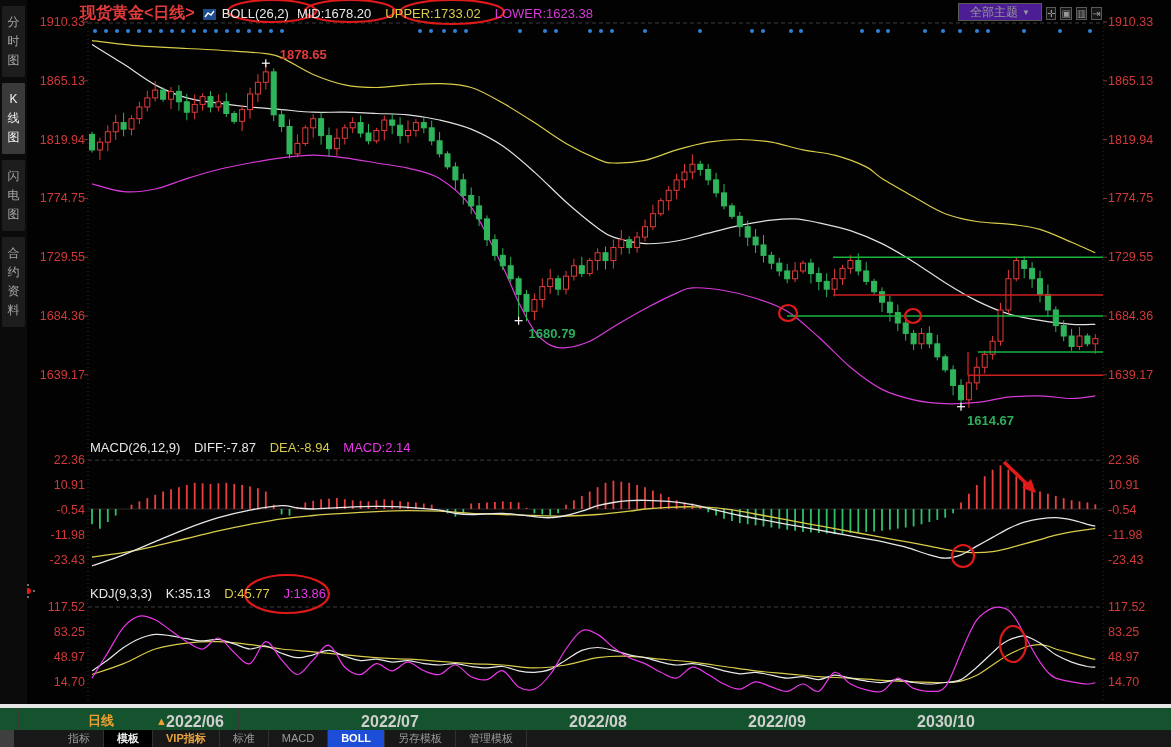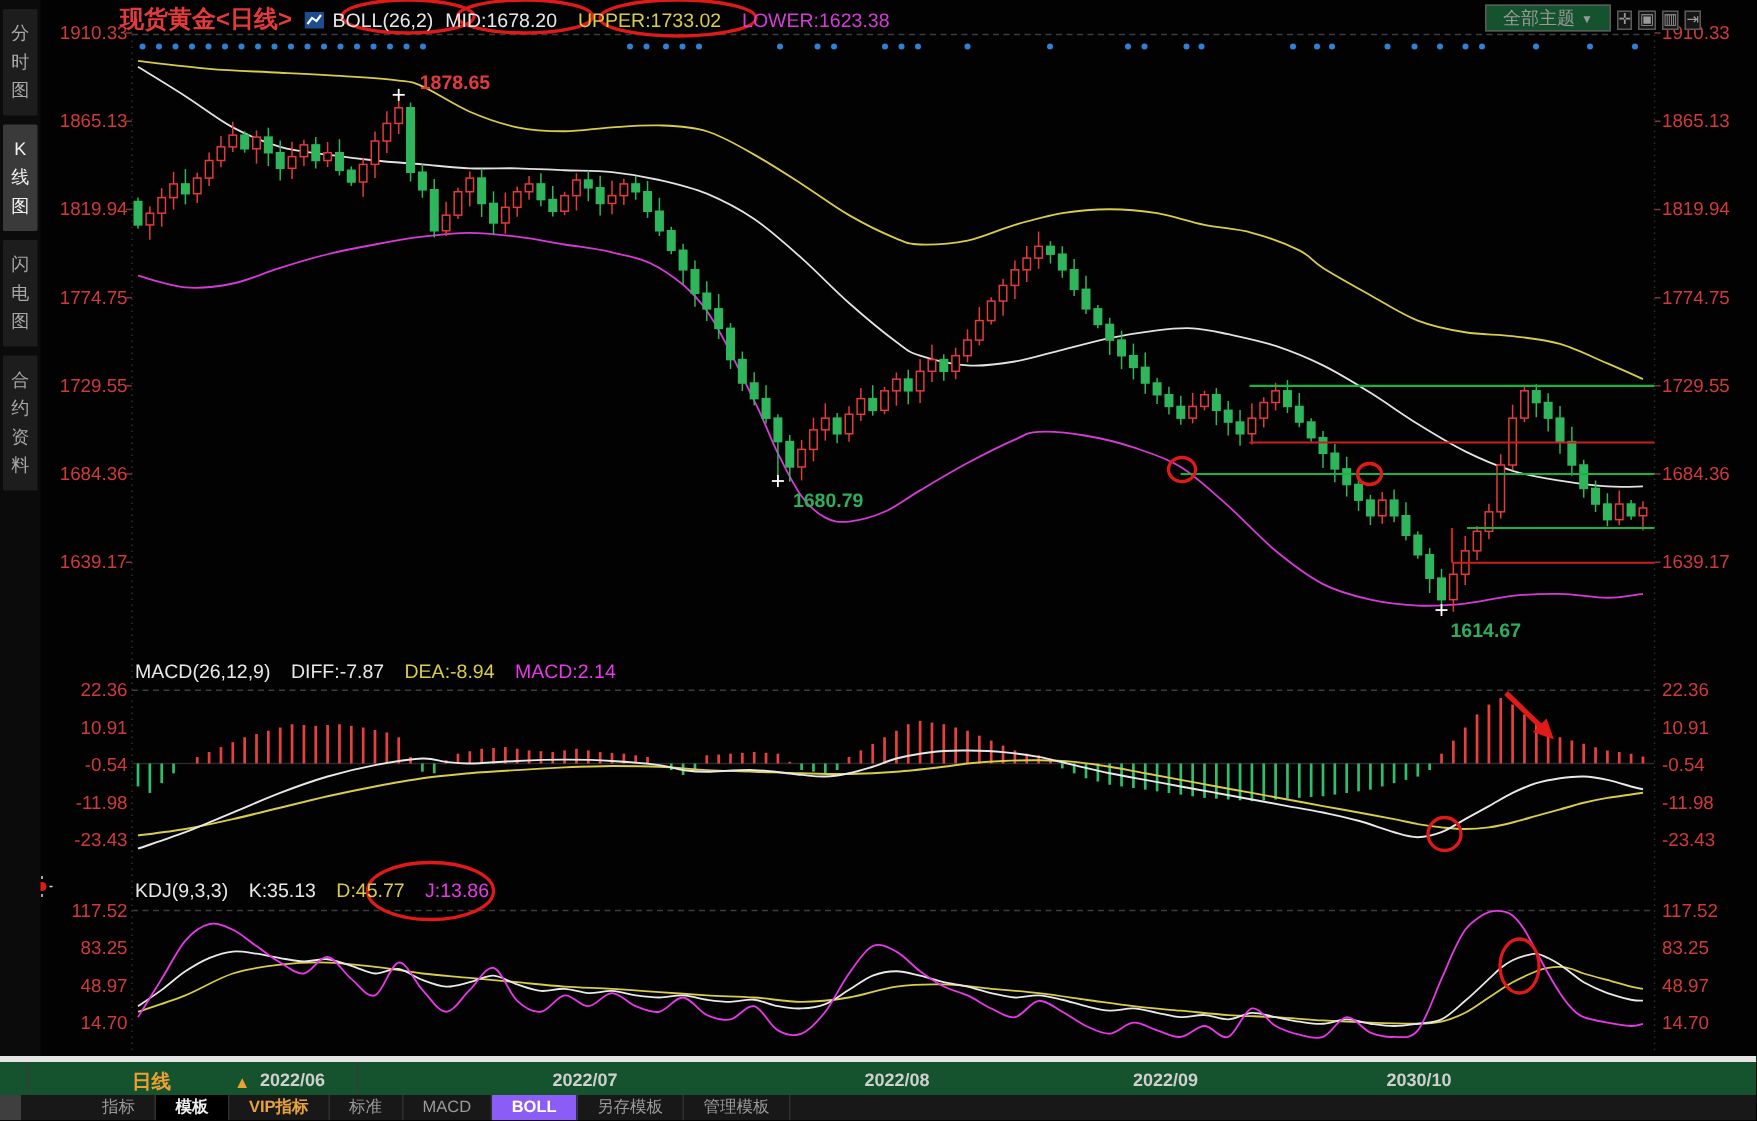--- a/index.html
+++ b/index.html
@@ -12,47 +12,47 @@
   .side-item.active{background:#3a3a3a;color:#f2f2f2;}
   
   .hdr{position:absolute;left:27px;top:0;height:26px;right:0;z-index:4;display:flex;align-items:center;}
   .hdr .sym{color:#e23b3b;font-size:16px;font-weight:bold;margin-left:53px;}
   .hdr .ind{color:#e8e8e8;font-size:13px;margin-left:6px;}
   .hdr .mid{color:#e8e8e8;font-size:13px;margin-left:8px;}
   .hdr .upper{color:#d8cc4a;font-size:13px;margin-left:14px;}
   .hdr .lower{color:#d73bd7;font-size:13px;margin-left:14px;}
   .hicon{width:13px;height:13px;margin-left:8px;display:inline-block;}
   .controls{position:absolute;left:958px;top:3px;display:flex;align-items:center;z-index:7;}
-  .dropdown{width:82px;height:16px;border:1px solid #5a5a5a;background:#14532d;color:#9a9a9a;
-            font-size:12px;display:flex;align-items:center;justify-content:center;cursor:pointer;margin-left:32px;}
+  .dropdown{width:82px;height:16px;border:1px solid #5a5a5a;background:#4c1d95;color:#9a9a9a;
+            font-size:12px;display:flex;align-items:center;justify-content:center;cursor:pointer;}
   .dropdown .arr{font-size:8px;margin-left:4px;color:#9a9a9a;}
   .tbtn{width:15px;height:15px;border:1px solid #5a5a5a;background:#161616;color:#9a9a9a;font-size:10px;
         line-height:15px;text-align:center;margin-left:4px;cursor:pointer;}
   
   svg.chart{position:absolute;left:0;top:0;z-index:3;}
   
   .pane-hdr{position:absolute;left:90px;z-index:4;font-size:13px;}
   .pane-hdr span{margin-right:10px;}
   .w{color:#e8e8e8;} .y{color:#d8cc4a;} .m{color:#e838e8;}
   
   .axisrow{position:absolute;left:0;top:704px;width:1171px;height:26px;background:#14532d;
            border-top:4px solid #e5e5e5;border-bottom:1px solid #2e2e2e;z-index:6;}
   .period{position:absolute;left:88px;top:4px;color:#f0a030;font-weight:bold;font-size:13px;cursor:pointer;}
   .period .tri{margin-left:42px;font-size:11px;}
-  .xlab{position:absolute;top:5px;transform:translateX(-50%);color:#cfcfcf;font-size:12px;font-weight:bold;}
+  .xlab{position:absolute;top:5px;transform:translateX(-50%);color:#cfcfcf;font-size:16px;font-weight:bold;}
   .vsep{position:absolute;top:0;width:1px;height:25px;background:#3a3a3a;}
   .scrollhint{position:absolute;top:23px;left:870px;width:196px;height:2px;background:#5c5c5c;cursor:pointer;}
   
   .tabs{position:absolute;left:0;top:730px;width:1171px;height:17px;background:#181818;z-index:6;
         display:flex;align-items:stretch;}
   .tabcorner{width:14px;background:#3f3f3f;margin-right:41px;}
   .tab{padding:0 13px;font-size:11px;line-height:17px;color:#9a9a9a;border-right:1px solid #303030;cursor:pointer;}
   .tab.selected{background:#000000;color:#ededed;font-weight:bold;}
   .tab.vip{color:#e8a33d;font-weight:bold;}
-  .tab.boll{background:#8b5cf6;color:#ffffff;font-weight:bold;}
+  .tab.boll{background:#1d4ed8;color:#ffffff;font-weight:bold;}
 </style>
 </head>
 <body>
 
 <div class="app">
 
   <aside class="sidebar" id="sidebar">
       <div class="side-item">分
 时
 图</div>

